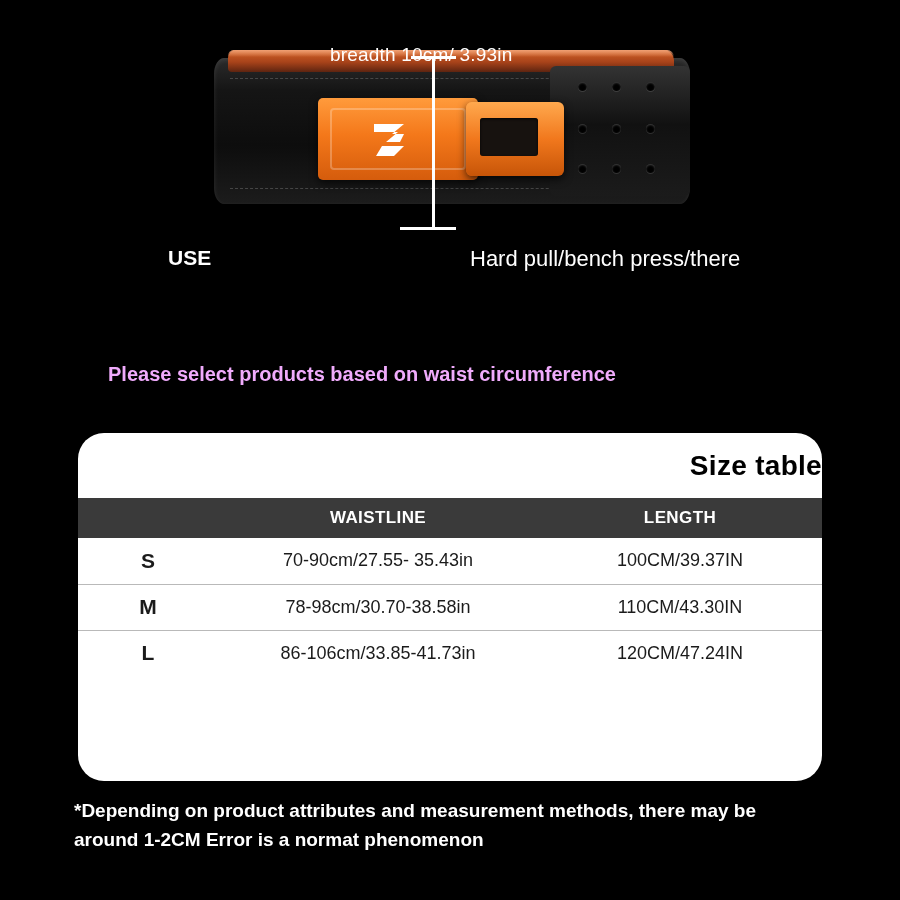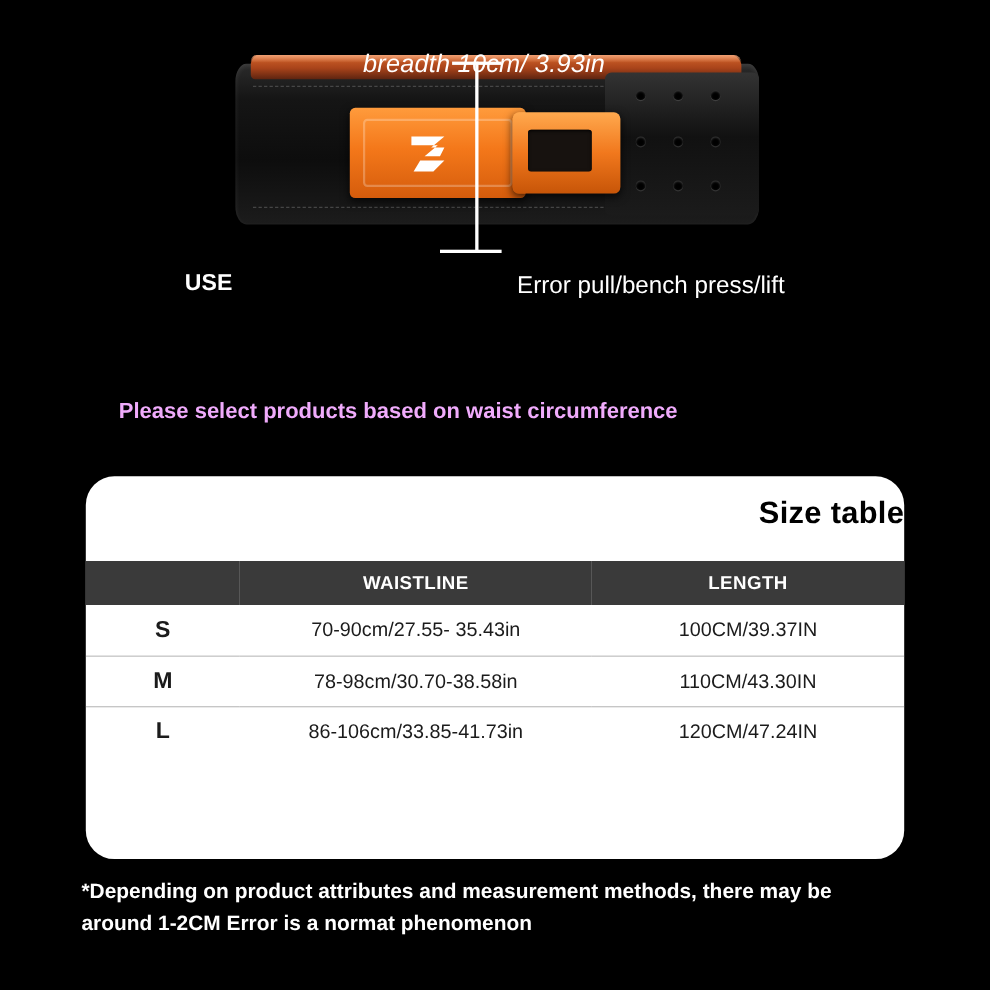--- a/index.html
+++ b/index.html
@@ -144,24 +144,23 @@
     position: absolute;
     left: 6px; top: 6px; right: 6px; bottom: 6px;
     border: 2px solid #f2records;
   }
 
   
   .breadth-label {
     position: absolute;
     left: 330px;
     top: 44px;
-    font-size: 23px;
+    font-size: 19px;
     color: #ffffff;
     letter-spacing: .2px;
-    font-style: italic;
   }
   .breadth-bar-v {
     position: absolute;
     left: 432px;
     top: 56px;
     width: 3px;
     height: 174px;
     background: #ffffff;
   }
   .breadth-cap-top {
@@ -236,21 +235,21 @@
     text-align: right;
     color: #000000;
     font-size: 28px;
     font-weight: bold;
     padding-top: 17px;
     letter-spacing: .3px;
   }
   table.size-table {
     width: 100%;
     border-collapse: collapse;
-    margin-top: 28px;
+    margin-top: 16px;
     table-layout: fixed;
   }
   table.size-table thead th {
     background: #3a3a3a;
     color: #ffffff;
     font-size: 17px;
     font-weight: bold;
     height: 40px;
     letter-spacing: .4px;
   }
@@ -322,21 +321,21 @@
 
   <div class="breadth-cap-top"></div>
   <div class="breadth-bar-v"></div>
   <div class="breadth-cap-bottom"></div>
   <div class="breadth-label">breadth  10cm/ 3.93in</div>
 </div>
 
 <div class="specs">
   <div class="spec-row r2">
     <div class="spec-key">USE</div>
-    <div class="spec-val">Error pull/bench press/lift</div>
+    <div class="spec-val">Hard pull/bench press/there</div>
   </div>
 </div>
 
 <div class="notice">Please select products based on waist circumference</div>
 
 <div class="card">
   <div class="card-title">Size table</div>
   <table class="size-table">
     <thead>
       <tr>

